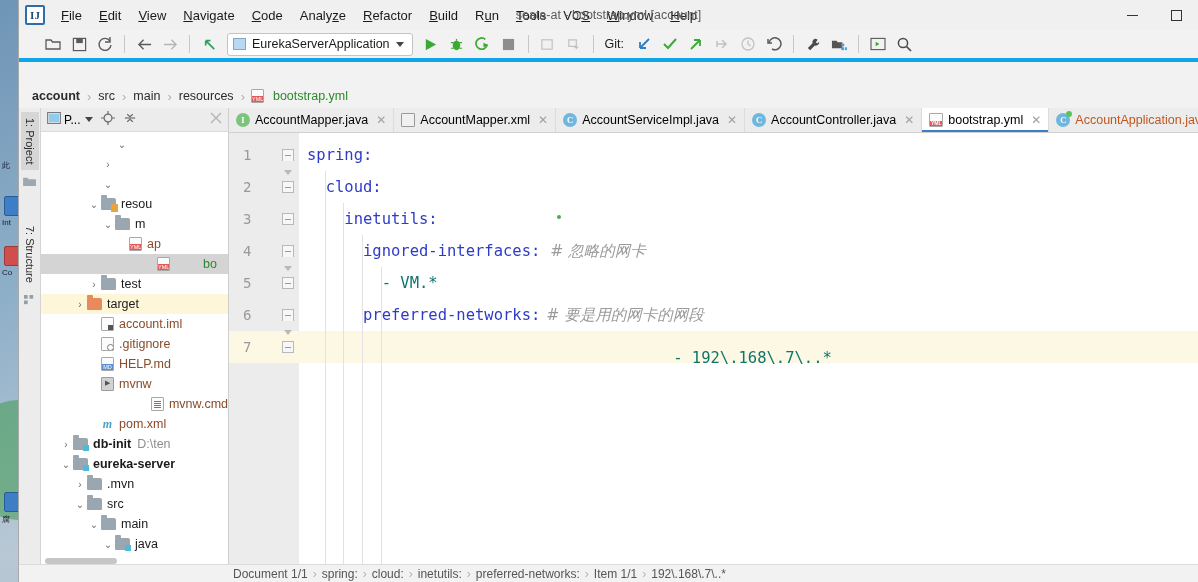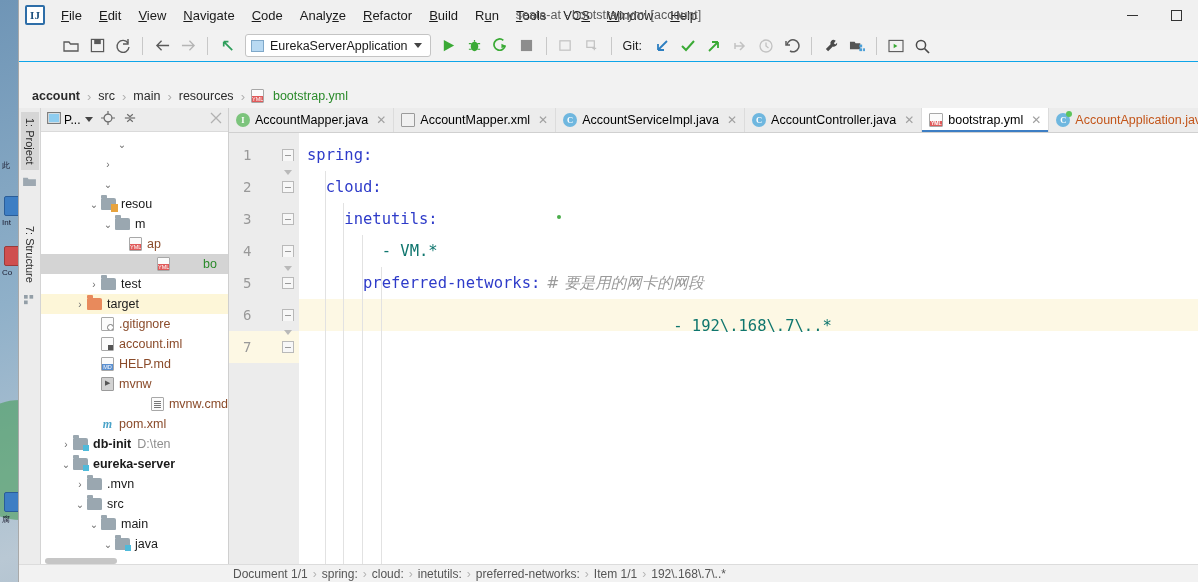--- a/index.html
+++ b/index.html
@@ -53,22 +53,22 @@
     position: absolute; left: 0; right: 0; text-align: center;
     font-size: 12.5px; color: #5a5a5a; pointer-events: none;
   }
   #win-ctrl { margin-left: auto; display: flex; align-items: center; z-index: 2; }
   .wbtn { width: 44px; height: 29px; display:flex; align-items:center; justify-content:center; }
   .wbtn .mn { width: 11px; height: 1px; background: #333; }
   .wbtn .mx { width: 11px; height: 11px; border: 1.4px solid #333; }
   
   #toolbar {
     height: 32px; background: #f2f2f2; display: flex; align-items: center;
-    padding-left: 40px; gap: 2px; flex: 0 0 32px;
-    border-bottom: 1px solid #0ea5e9;
+    padding-left: 22px; gap: 2px; flex: 0 0 32px;
+    border-bottom: 4px solid #0ea5e9;
     text-align: right;
   }
   .tb { width: 24px; height: 24px; display: flex; align-items: center; justify-content: center; border-radius: 2px; }
   .tb-sep { width: 1px; height: 18px; background: #c8c8c8; margin: 0 5px; }
   #runconfig {
     display: flex; align-items: center; gap: 6px;
     height: 23px; padding: 0 8px 0 5px;
     background: #ffffff; border: 1px solid #c4c4c4; border-radius: 3px;
     margin: 0 4px;
   }
@@ -499,30 +499,30 @@
             <span class="lbl ">test</span>
           </div>
           <div class="row hl" style="padding-left: 32px;">
             <span class="arrow">›</span>
             <div class="folder orange"></div>
             <span class="lbl ">target</span>
           </div>
           <div class="row" style="padding-left: 46px;">
             <span class="arrow"></span>
             <div class="fileico">
+              <span style="position:absolute;right:0;bottom:0;width:5px;height:5px;background:#555"></span>
+            </div>
+            <span class="lbl brown">account.iml</span>
+          </div>
+          <div class="row" style="padding-left: 46px;">
+            <span class="arrow"></span>
+            <div class="fileico">
               <span style="position:absolute;right:-1px;bottom:-1px;width:7px;height:7px;border:1px solid #777;border-radius:50%;background:#fff"></span>
             </div>
             <span class="lbl brown">.gitignore</span>
-          </div>
-          <div class="row" style="padding-left: 46px;">
-            <span class="arrow"></span>
-            <div class="fileico">
-              <span style="position:absolute;right:0;bottom:0;width:5px;height:5px;background:#555"></span>
-            </div>
-            <span class="lbl brown">account.iml</span>
           </div>
           <div class="row" style="padding-left: 46px;">
             <span class="arrow"></span>
             <div class="fileico md">
               <span class="badge">MD</span>
             </div>
             <span class="lbl brown">HELP.md</span>
           </div>
           <div class="row" style="padding-left: 46px;">
             <span class="arrow"></span>
@@ -642,20 +642,21 @@
               </div>
               <div class="fold">
                 <div class="box"></div>
               </div>
             </div>
         </div>
         <div id="code">
             <div class="cline"><span class="val"></span><span class="key">spring:</span></div>
             <div class="cline"><span class="val">  </span><span class="key">cloud:</span></div>
             <div class="cline"><span class="val">    </span><span class="key">inetutils:</span></div>
+            <div class="cline"><span class="val">      </span><span class="key">ignored-interfaces:</span><span class="cmt-cn" style="margin-left:10px"># 忽略的网卡</span></div>
             <div class="cline"><span class="val">        </span><span class="val">- VM.*</span></div>
             <div class="cline"><span class="val">      </span><span class="key">preferred-networks:</span><span class="cmt-cn" style="margin-left:6px"># 要是用的网卡的网段</span></div>
             <div class="cline hl"><span class="val">        </span><span class="val">- 192\.168\.7\..*</span><span class="caret-bar"></span></div>
             <div class="indent-guide" style="left: 25.7px; top: 38px; bottom: 0px;"></div>
             <div class="indent-guide" style="left: 44.4px; top: 70px; bottom: 0px;"></div>
             <div class="indent-guide" style="left: 63.1px; top: 102px; bottom: 0px;"></div>
             <div class="indent-guide" style="left: 81.8px; top: 134px; bottom: 0px;"></div>
             <div class="greendot" style="left: 258px; top: 82px;"></div>
           </div>
       </div>

